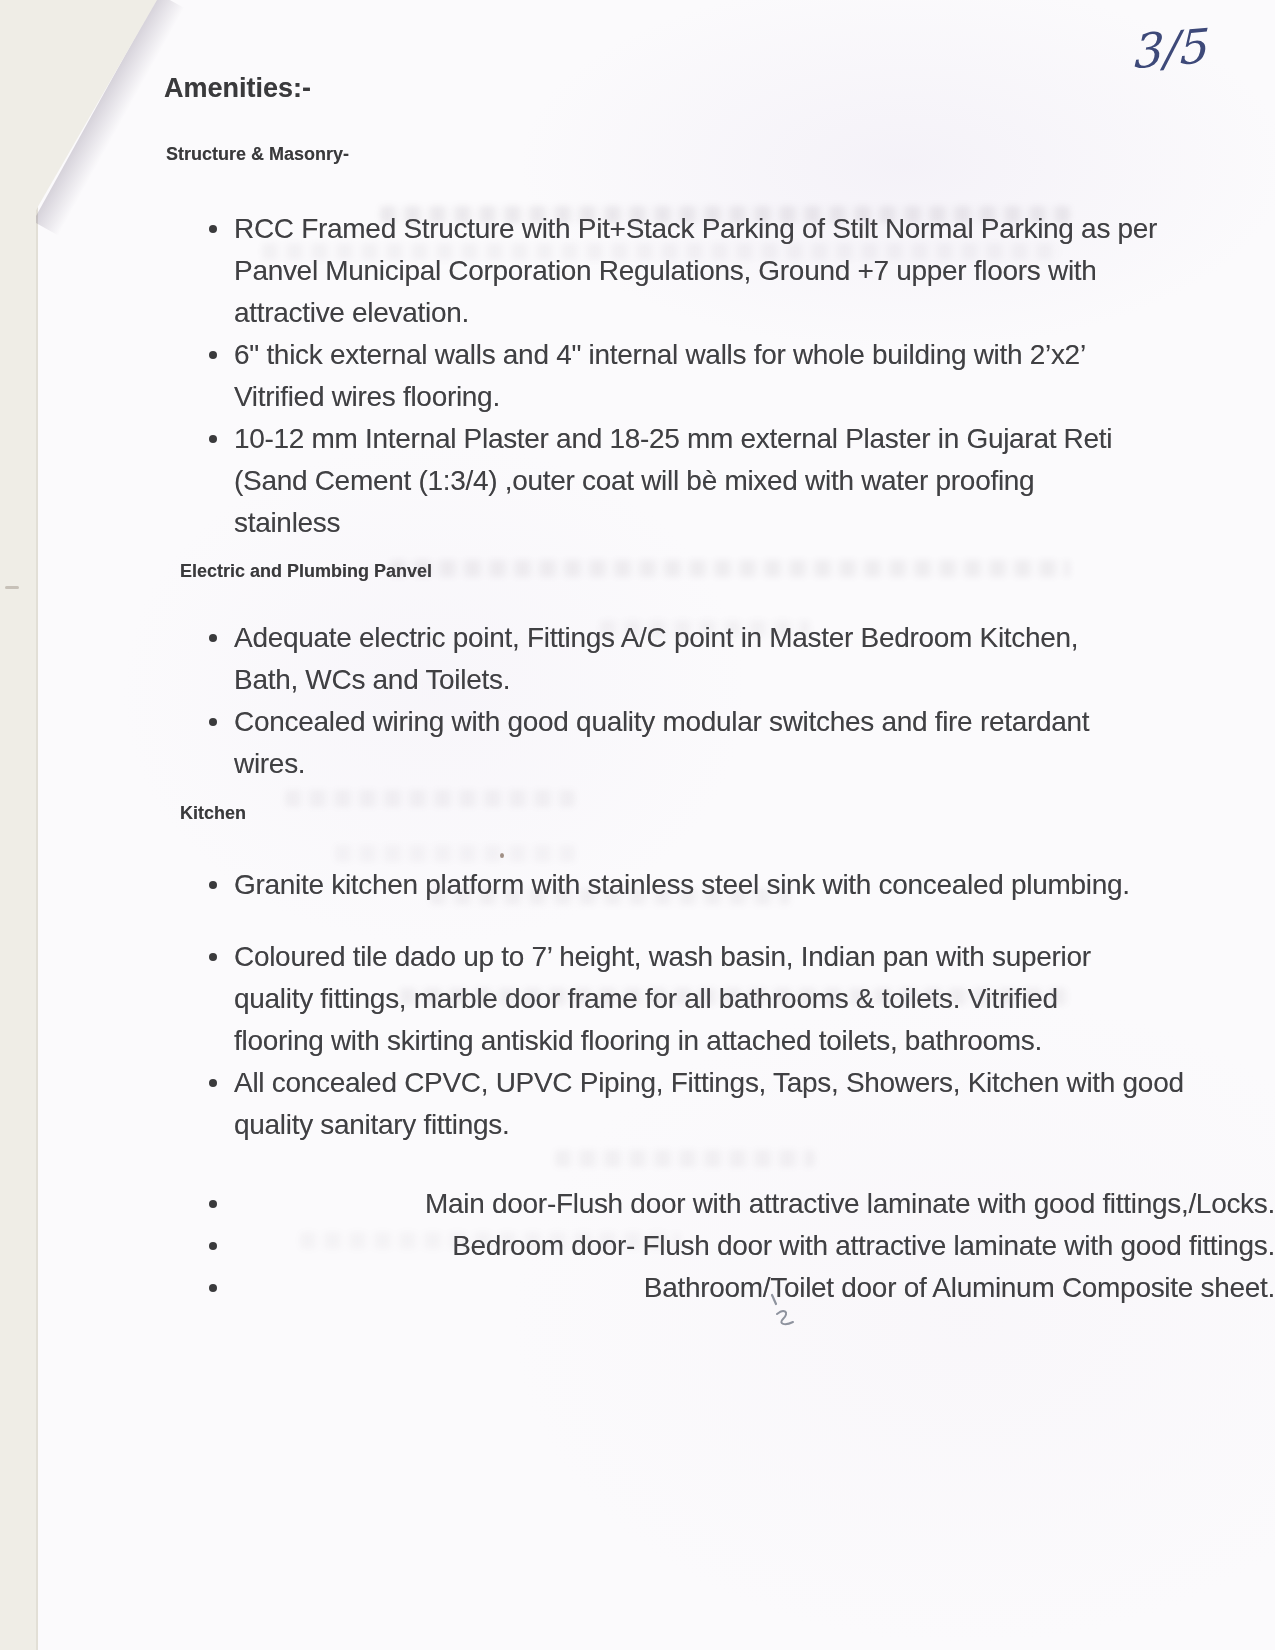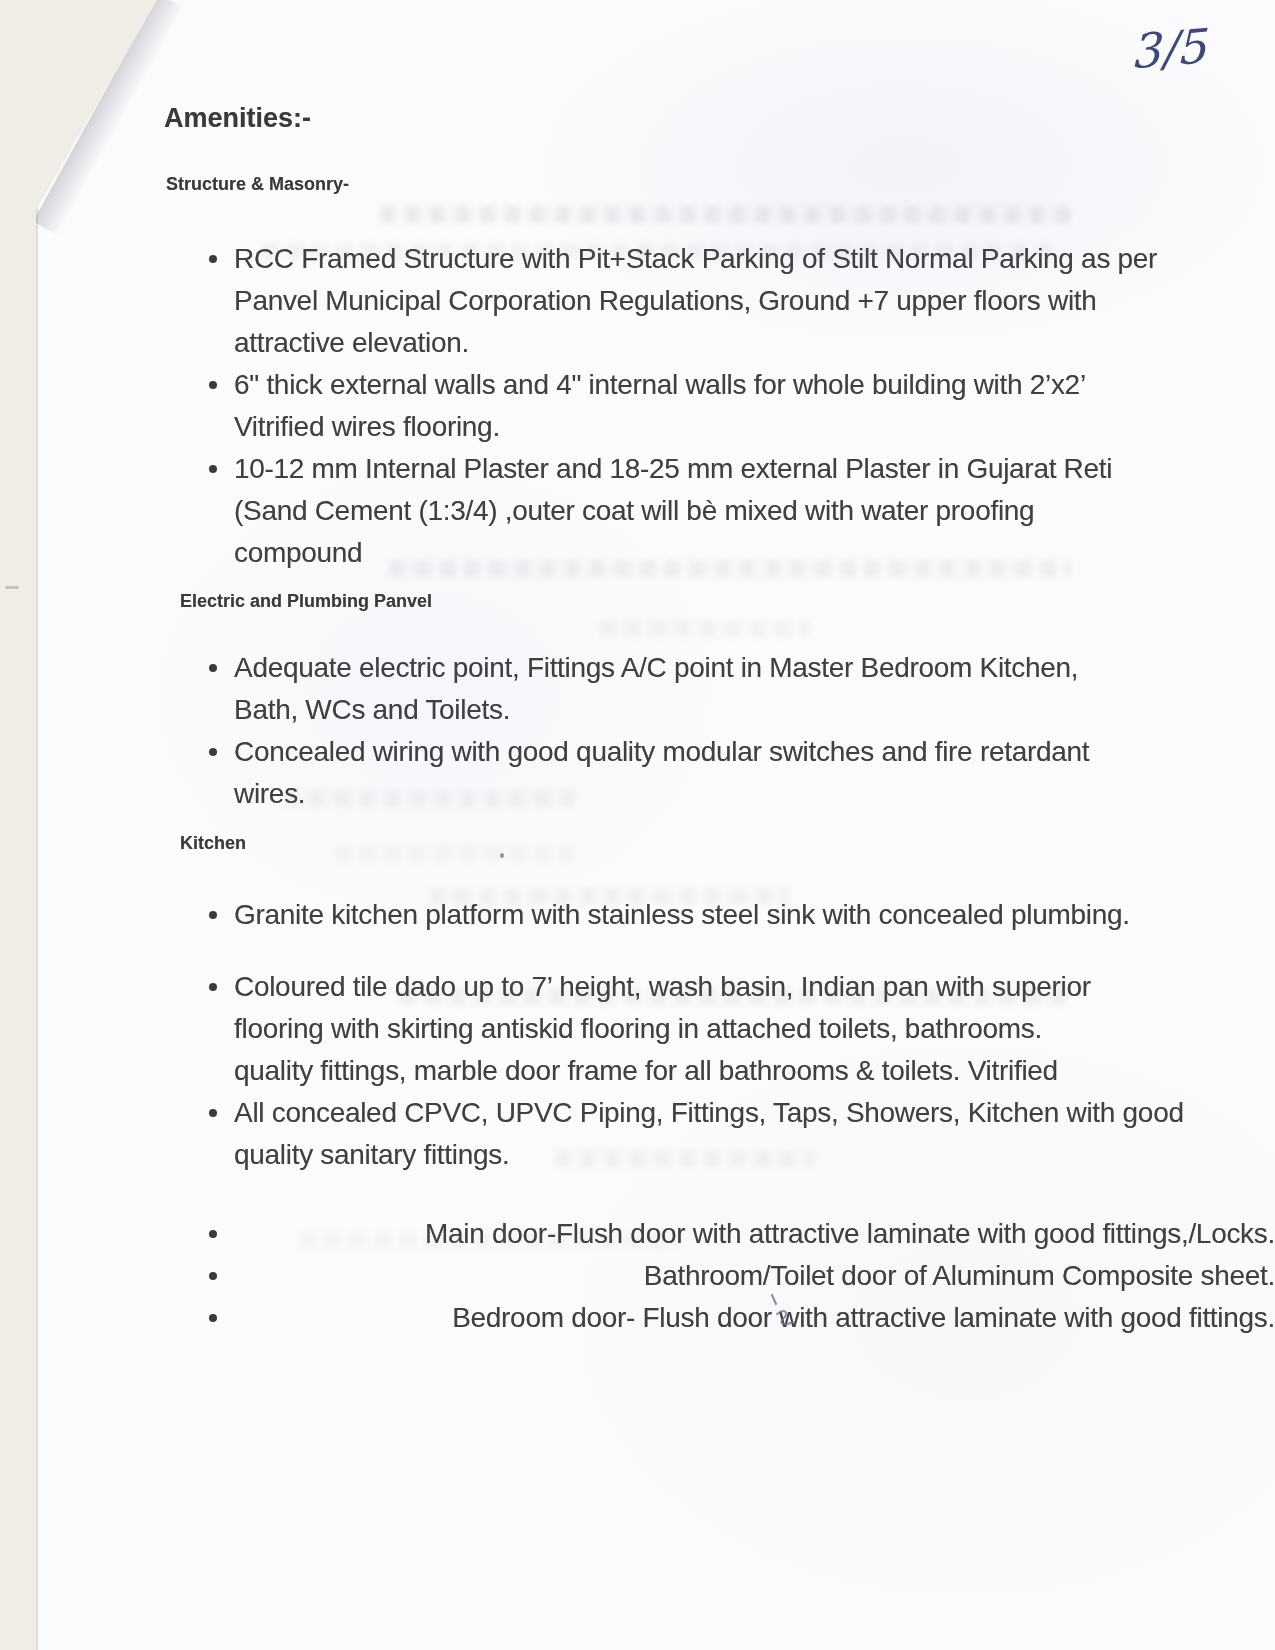--- a/index.html
+++ b/index.html
@@ -18,21 +18,21 @@
       #fbfafc;
     clip-path:polygon(121px 0, 100% 0, 100% 100%, 0 100%, 0 210px);
     border-left:2px solid #e2dfd6;
   }
   .fold-shadow{
     position:absolute;left:121px;top:-6px;width:34px;height:260px;
     transform-origin:0 0;transform:rotate(29deg);
     background:linear-gradient(to right, rgba(128,118,140,.30), rgba(128,118,140,0) 85%);
   }
   
-  .doc{position:absolute;left:0;top:0;right:0;padding-top:100px;color:#404043;}
+  .doc{position:absolute;left:0;top:0;right:0;padding-top:70px;color:#404043;}
   .doc-title{
     margin:0 0 0 126px;font-size:27px;font-weight:700;line-height:36px;color:#3a3a3c;
     text-shadow:0 0 .6px rgba(70,70,75,.45);
   }
   .sec-heading{
     margin:0 0 0 142px;font-size:18px;font-weight:700;line-height:34px;color:#3a3a3c;
     text-shadow:0 0 .6px rgba(70,70,75,.45);
   }
   #sec0 .sec-heading{margin-left:128px;margin-top:31px;}
   #sec0 .bullets{margin-top:37px;}
@@ -95,21 +95,21 @@
               <div class="line">Panvel Municipal Corporation Regulations, Ground +7 upper floors with</div>
               <div class="line">attractive elevation.</div>
             </li>
             <li>
               <div class="line first">6" thick external walls and 4" internal walls for whole building with 2’x2’</div>
               <div class="line">Vitrified wires flooring.</div>
             </li>
             <li>
               <div class="line first">10-12 mm Internal Plaster and 18-25 mm  external Plaster in Gujarat Reti</div>
               <div class="line">(Sand Cement (1:3/4) ,outer coat will bè mixed with water proofing</div>
-              <div class="line">compound</div>
+              <div class="line">stainless</div>
             </li>
           </ul>
         </section>
         <section id="sec1">
           <h2 class="sec-heading">Electric and Plumbing Panvel</h2>
           <ul class="bullets">
             <li>
               <div class="line first">Adequate electric point, Fittings A/C point in Master Bedroom Kitchen,</div>
               <div class="line">Bath, WCs and Toilets.</div>
             </li>
@@ -124,39 +124,39 @@
           <ul class="bullets">
             <li>
               <div class="line first">Granite kitchen platform with stainless steel sink with concealed plumbing.</div>
             </li>
           </ul>
         </section>
         <section id="sec3">
           <ul class="bullets">
             <li>
               <div class="line first">Coloured tile dado up to 7’ height, wash basin, Indian pan with superior</div>
+              <div class="line">quality fittings, marble door frame for all bathrooms &amp; toilets. Vitrified</div>
               <div class="line">flooring with skirting antiskid flooring in attached toilets, bathrooms.</div>
-              <div class="line">quality fittings, marble door frame for all bathrooms &amp; toilets. Vitrified</div>
             </li>
             <li>
               <div class="line first">All concealed CPVC, UPVC Piping, Fittings, Taps, Showers, Kitchen with good</div>
               <div class="line">quality sanitary fittings.</div>
             </li>
           </ul>
         </section>
         <section id="sec4">
           <ul class="bullets">
             <li>
               <div class="line first">Main door-Flush door with attractive laminate with good fittings,/Locks.</div>
             </li>
             <li>
-              <div class="line first">Bathroom/Toilet door of Aluminum Composite sheet.</div>
+              <div class="line first">Bedroom door- Flush door with attractive laminate with good fittings.</div>
             </li>
             <li>
-              <div class="line first">Bedroom door- Flush door with attractive laminate with good fittings.</div>
+              <div class="line first">Bathroom/Toilet door of Aluminum Composite sheet.</div>
             </li>
           </ul>
         </section>
       </div>
   </div>
 </div>
 
 <div class="smudge" style="left:380px;top:206px;width:690px;opacity:.55"></div>
 <div class="smudge" style="left:262px;top:243px;width:800px;opacity:.30"></div>
 <div class="smudge" style="left:390px;top:560px;width:680px;opacity:.45"></div>

